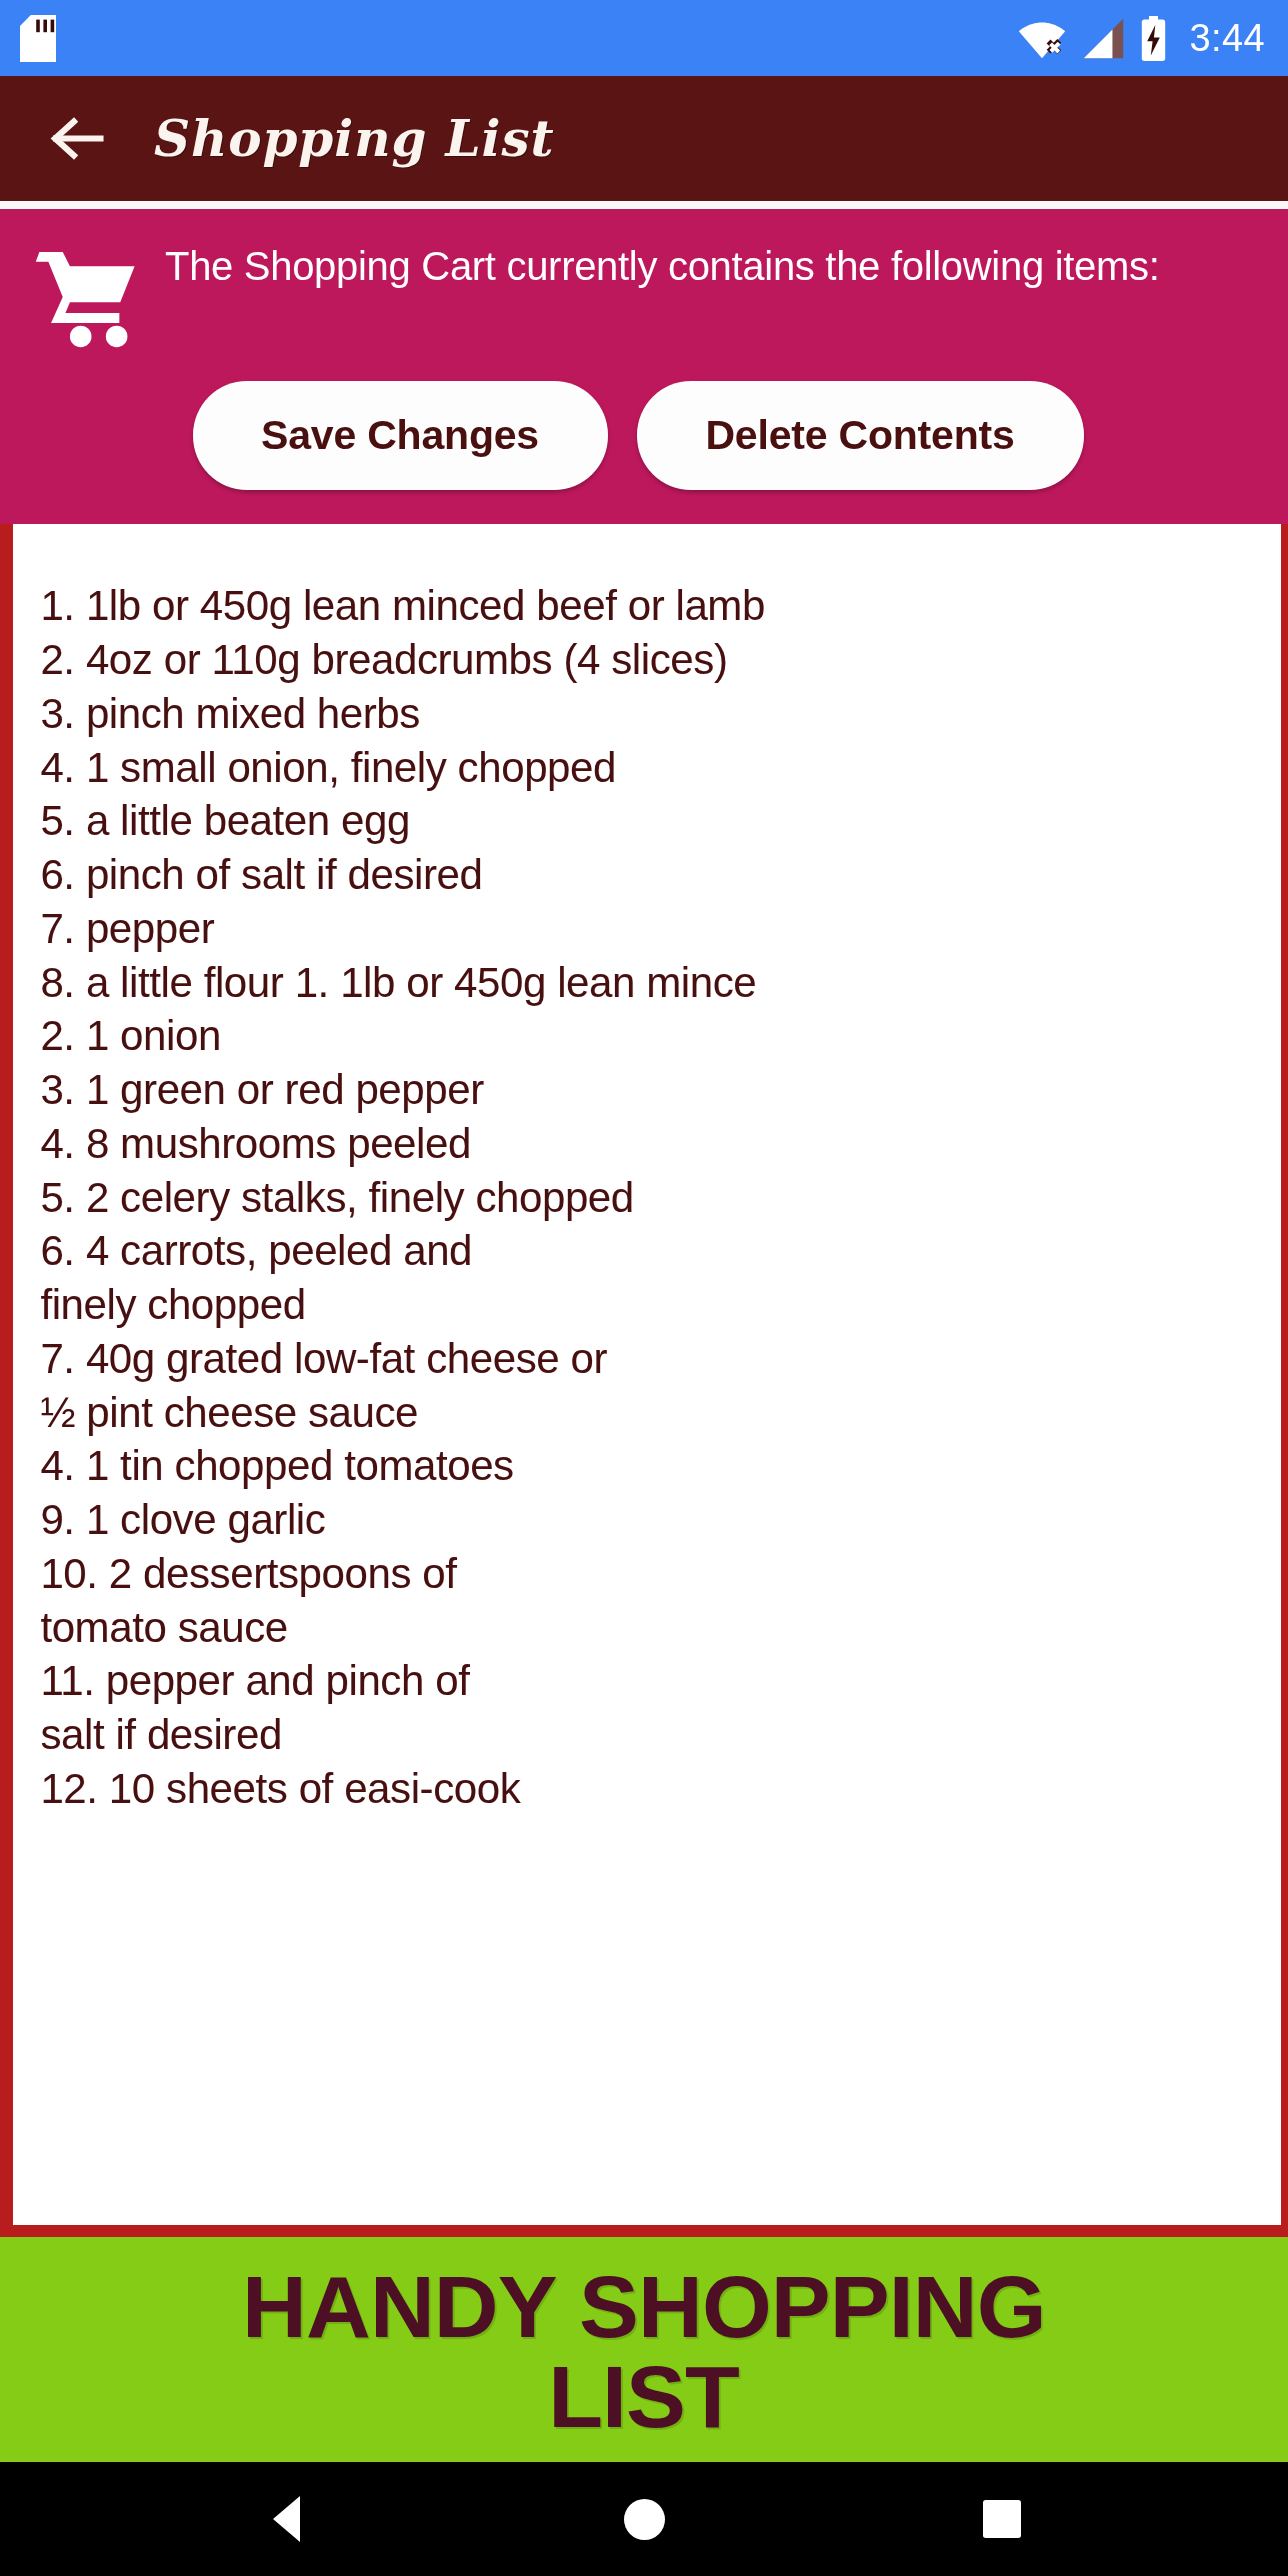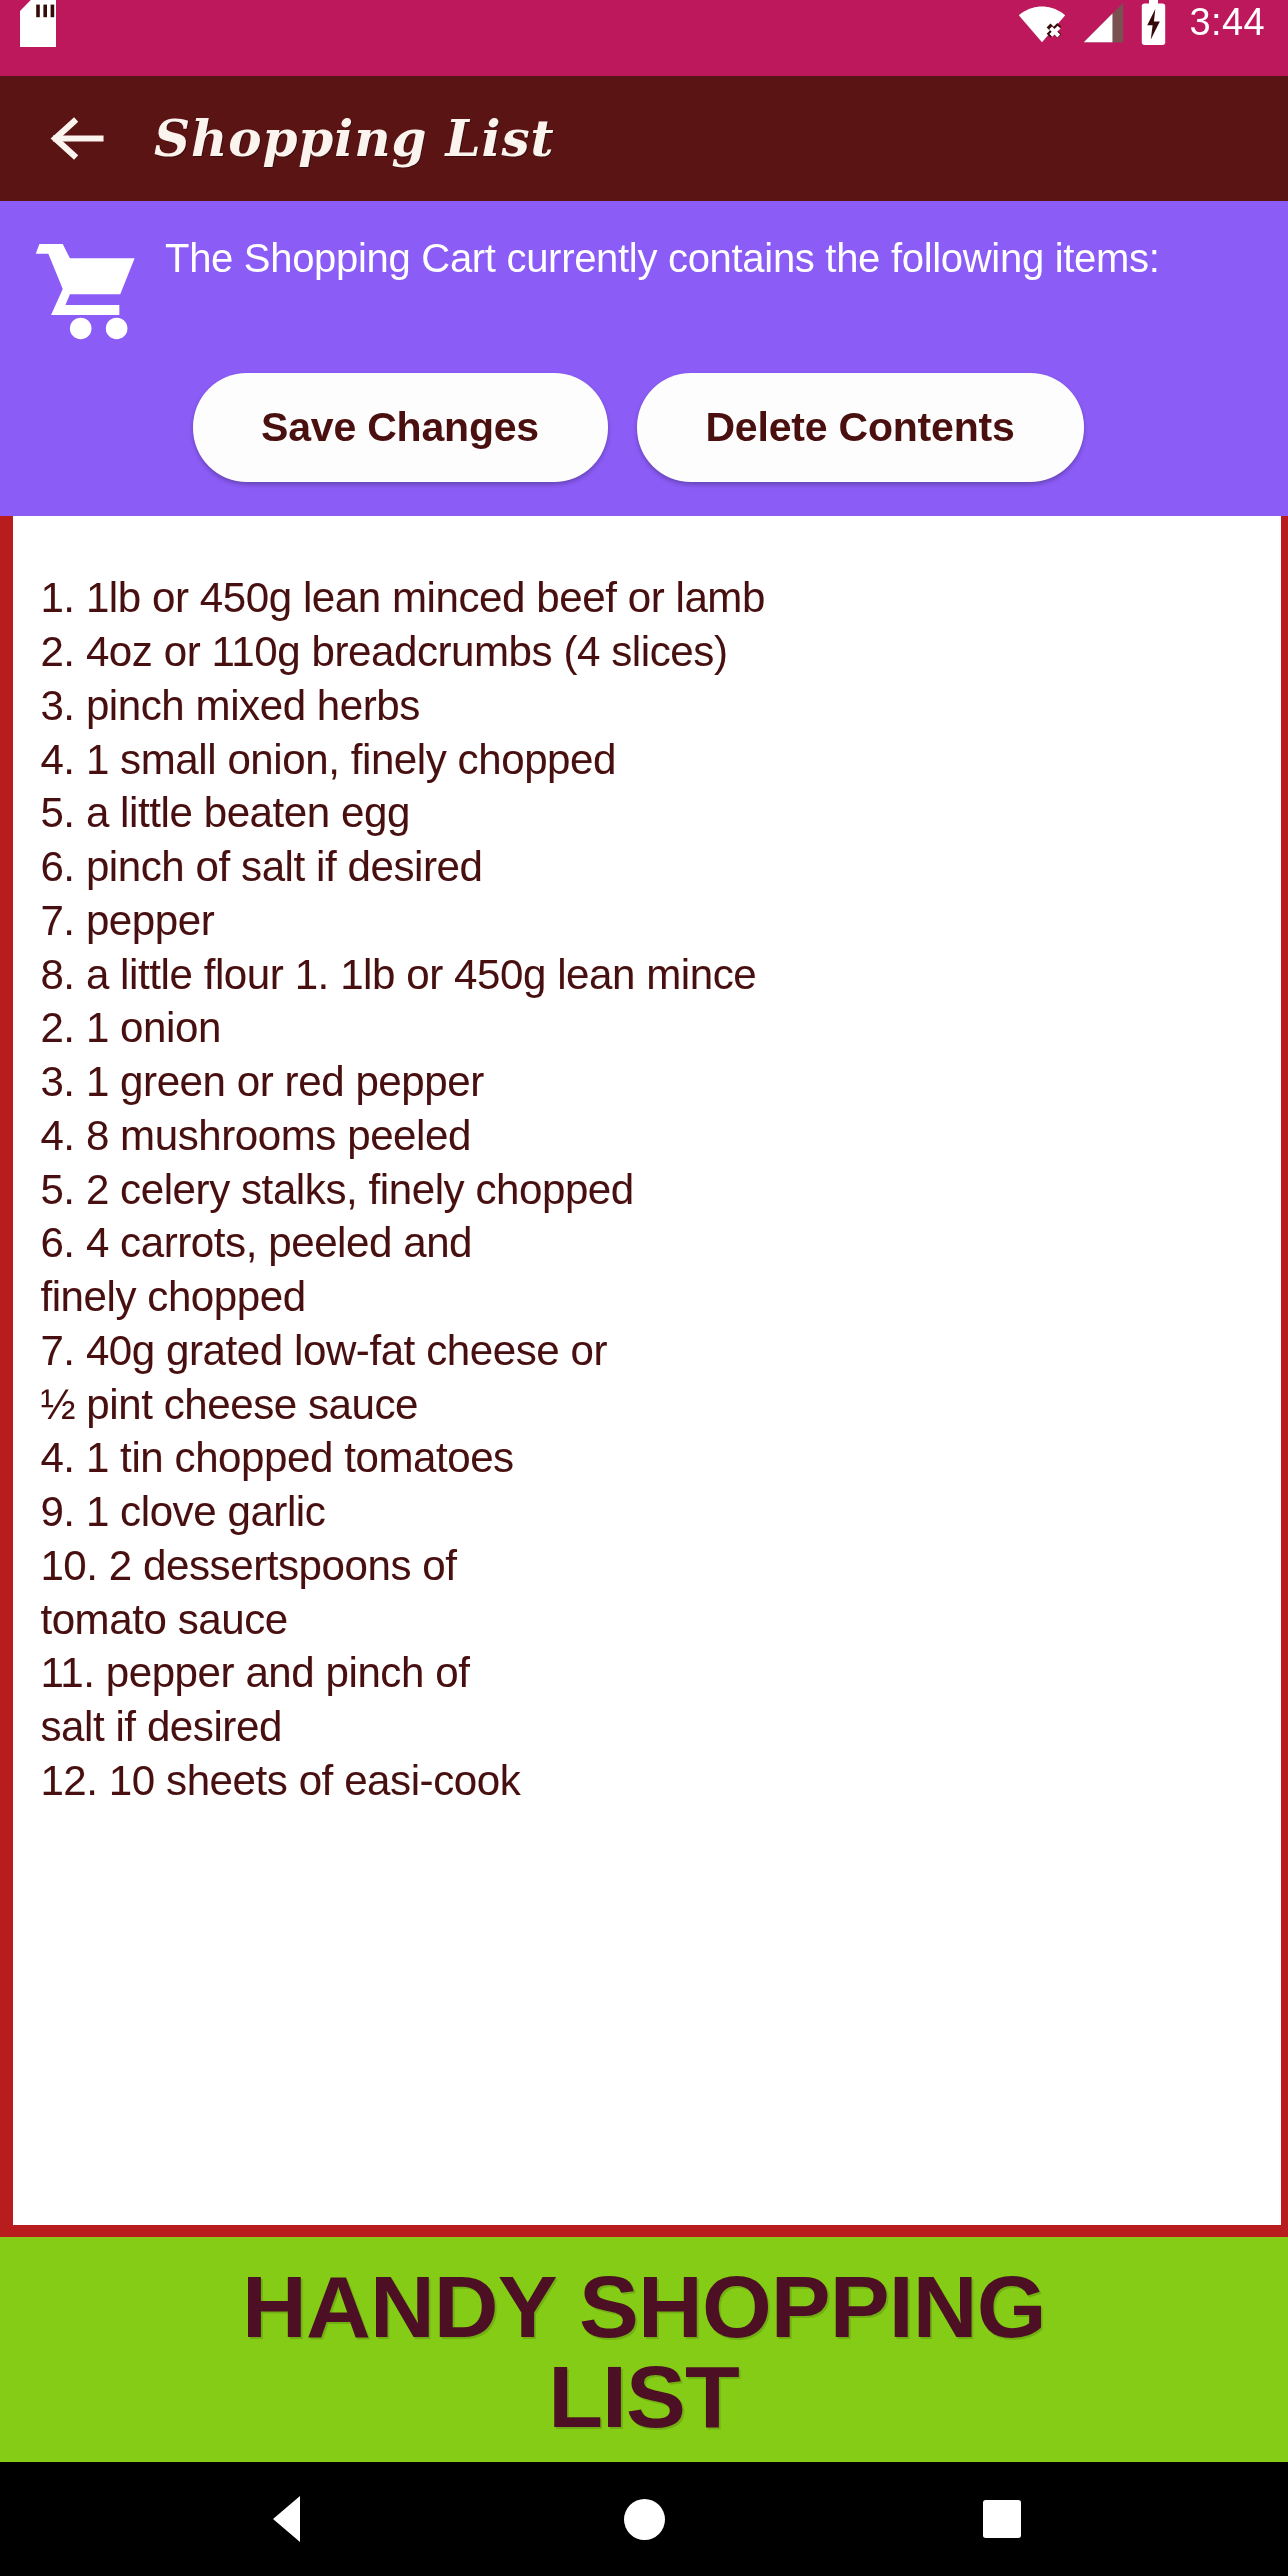--- a/index.html
+++ b/index.html
@@ -12,22 +12,22 @@
   #screen {
     position:relative;
     width:1288px; height:2576px;
     display:flex; flex-direction:column;
     background:#f7f7f7;
   }
 
   
   .statusbar {
     height:76px; flex:0 0 76px;
-    background:#be185d;
-    display:flex; align-items:flex-start;
+    background:#3b82f6;
+    display:flex; align-items:center;
     padding:0 23px 0 19.7px;
   }
   .sb-left { display:flex; align-items:center; gap:12.5px; }
   .sb-right { margin-left:auto; display:flex; align-items:center; gap:15px; }
   .sb-time {
     color:#ffffff; font-size:38px; font-weight:400;
     letter-spacing:0.4px; margin-left:7.2px;
     font-family:"Liberation Sans", sans-serif;
   }
   .icon-svg { display:block; }
@@ -49,23 +49,24 @@
     font-size:50px;
     font-style:italic;
     font-weight:700;
     font-family:"DejaVu Serif", serif;
     letter-spacing:0.9px;
     text-shadow:0.9px 0.9px 0 rgba(0,0,0,.35);
   }
 
   
   .purple-panel {
-    background:#8b5cf6;
+    background:#be185d;
     flex:0 0 auto;
     padding:0 12px 34px 0;
+    margin-top:8px;
   }
   .cart-row {
     display:flex; align-items:flex-start;
     padding:29px 36px 0 34px;
     gap:25px;
   }
   .cart-icon { flex:0 0 106px; padding-top:5.4px; }
   .cart-text {
     color:#ffffff;
     font-size:40px;

